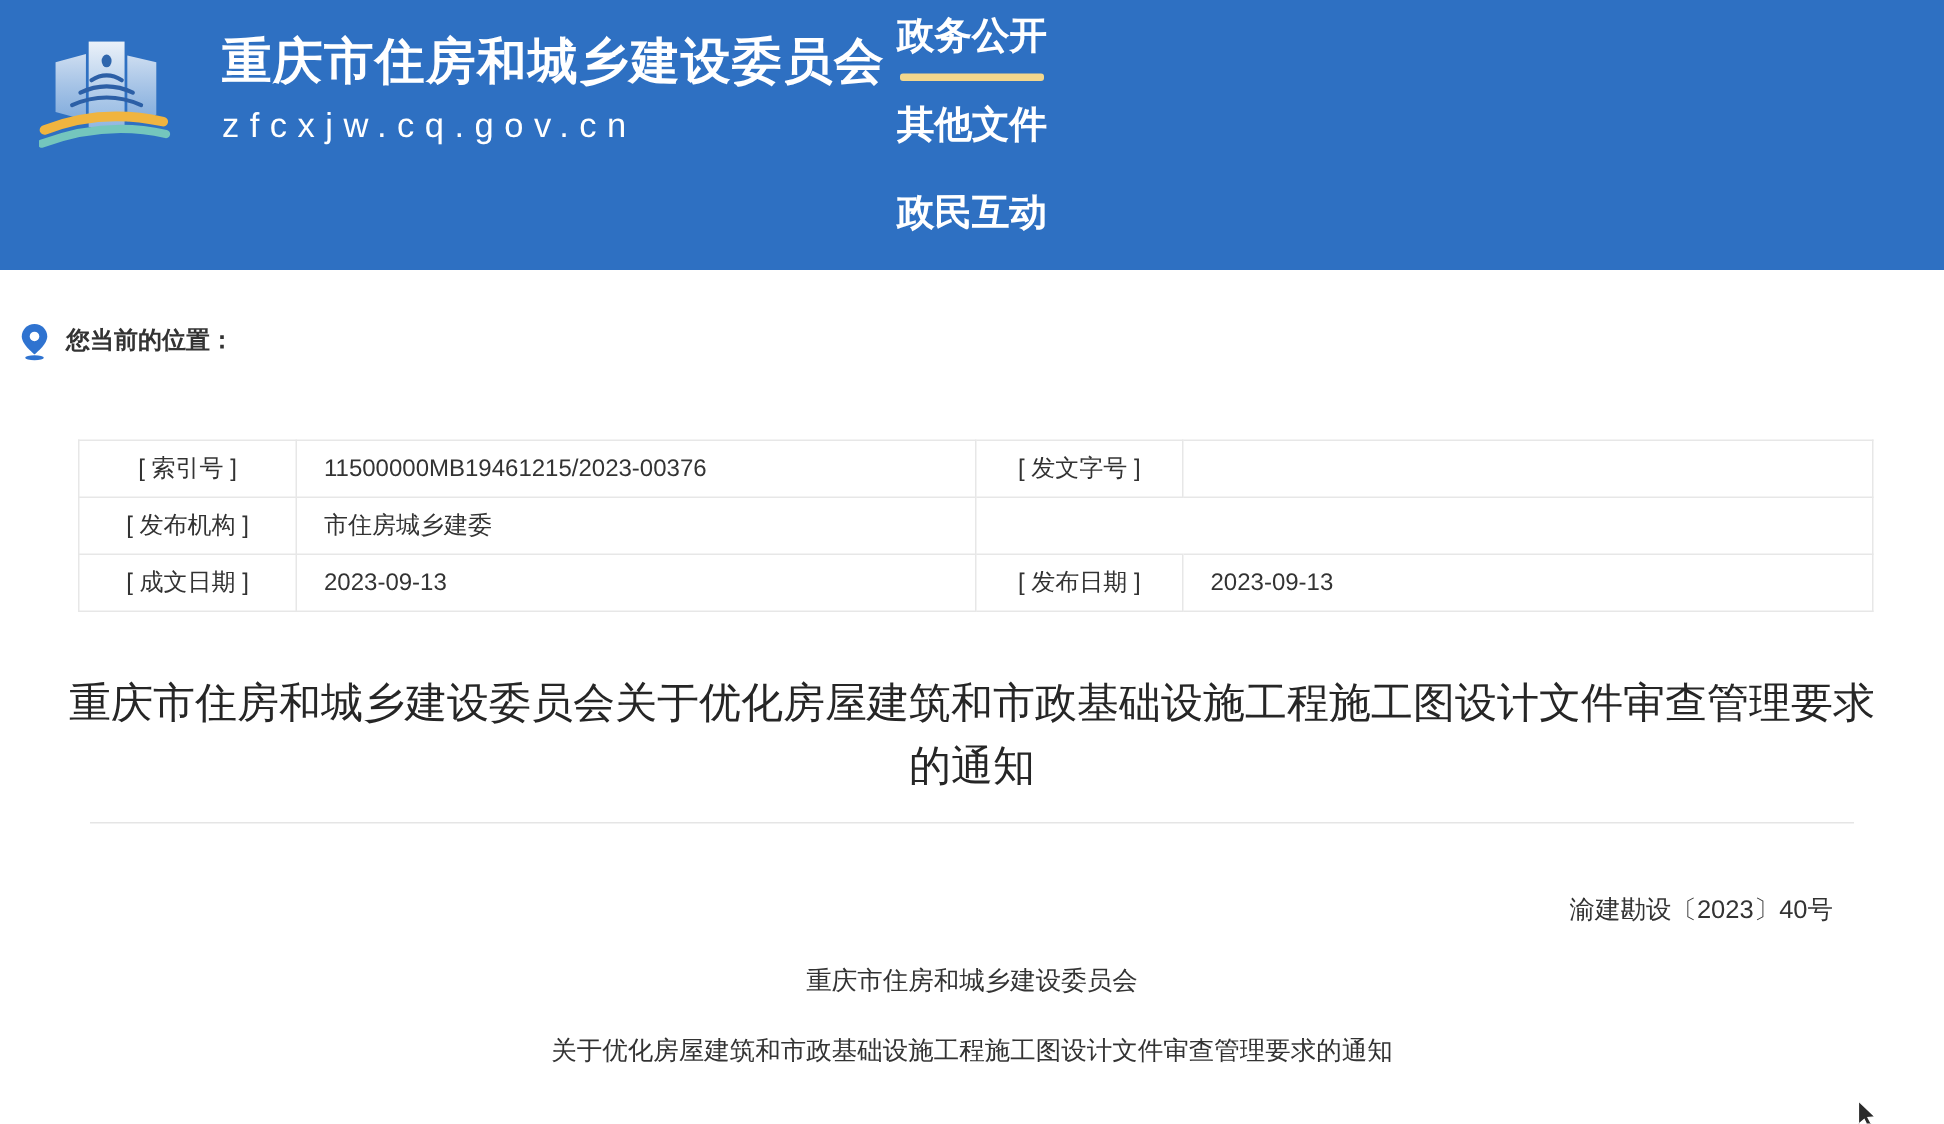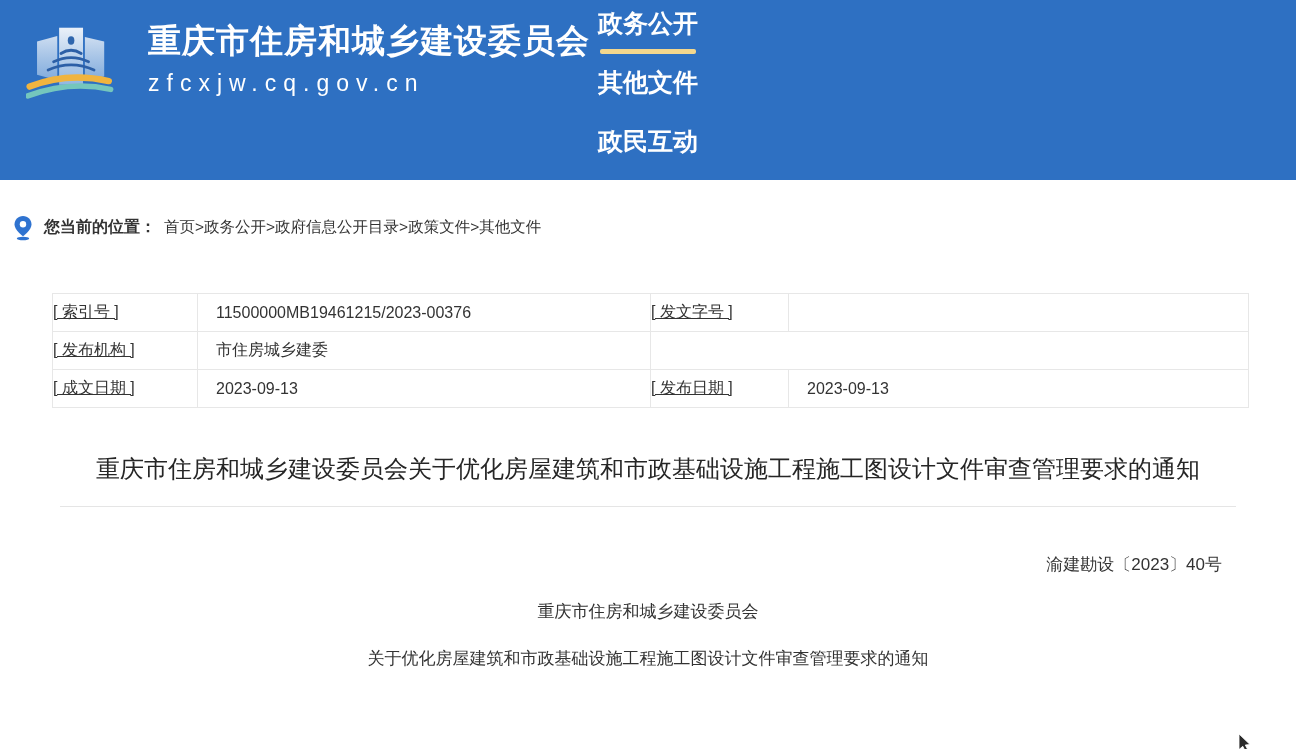--- a/index.html
+++ b/index.html
@@ -44,29 +44,29 @@
 
   
   .breadcrumb { margin:34px 0 0 12px; display:flex; align-items:center; }
   .crumb-icon { width:22px; height:27px; flex:0 0 auto; }
   .crumb-prefix { font-size:16px; font-weight:bold; color:#333; margin-left:10px; }
   .crumb-path { font-size:15.5px; color:#333; margin-left:8px; cursor:pointer; }
 
   
   .meta-table { margin:52px 0 0 52px; border-collapse:collapse; table-layout:fixed; width:1196px; }
   .meta-table td { border:1px solid #e7e7e7; height:38px; font-size:16px; color:#333; }
-  td.cell-label { color:#333;text-decoration:underline; }
+  td.cell-label { text-align:center; color:#333; }
   td.cell-value { padding-left:18px; text-align:left; }
   td.cell-merged { border-right-style:hidden; }
   td.cell-merged-val { border-left-style:hidden; }
 
   
   .article-title {
     margin:40px auto 0 auto; width:1216px; text-align:center;
-    font-size:24px; line-height:42px; font-weight:500; color:#262626;
+    font-size:28px; line-height:42px; font-weight:500; color:#262626;
   }
   .title-divider { margin:16px auto 0 auto; width:1176px; border-top:1px solid #e5e5e5; height:0; }
   .doc-number { margin-top:46px; padding-right:74px; text-align:right; font-size:17px; color:#333; }
   .body-line { margin-top:25px; text-align:center; font-size:17px; color:#333; line-height:22px; }
 
   .mouse-cursor { position:absolute; left:1238px; top:734px; }
 </style>
 </head>
 <body>
 
@@ -118,21 +118,20 @@
   </div>
 </div>
 
 <div class="breadcrumb">
   <svg class="crumb-icon" viewBox="0 0 22 26" aria-hidden="true">
     <path d="M11,1.5 C6,1.5 2.5,5.4 2.5,9.9 C2.5,15.3 11,21.8 11,21.8 C11,21.8 19.5,15.3 19.5,9.9 C19.5,5.4 16,1.5 11,1.5 Z" fill="#2f73d0"></path>
     <circle cx="11" cy="9.8" r="3.2" fill="#ffffff"></circle>
     <ellipse cx="11" cy="24" rx="6.2" ry="1.7" fill="#2f73d0"></ellipse>
   </svg>
   <span class="crumb-prefix">您当前的位置：</span>
-  <span class="crumb-path">首页&gt;政务公开&gt;政府信息公开目录&gt;政策文件&gt;其他文件</span>
 </div>
 
 <table class="meta-table">
   <colgroup>
       <col style="width:145px">
       <col style="width:453px">
       <col style="width:138px">
       <col style="width:460px">
     </colgroup>
   <tbody>

